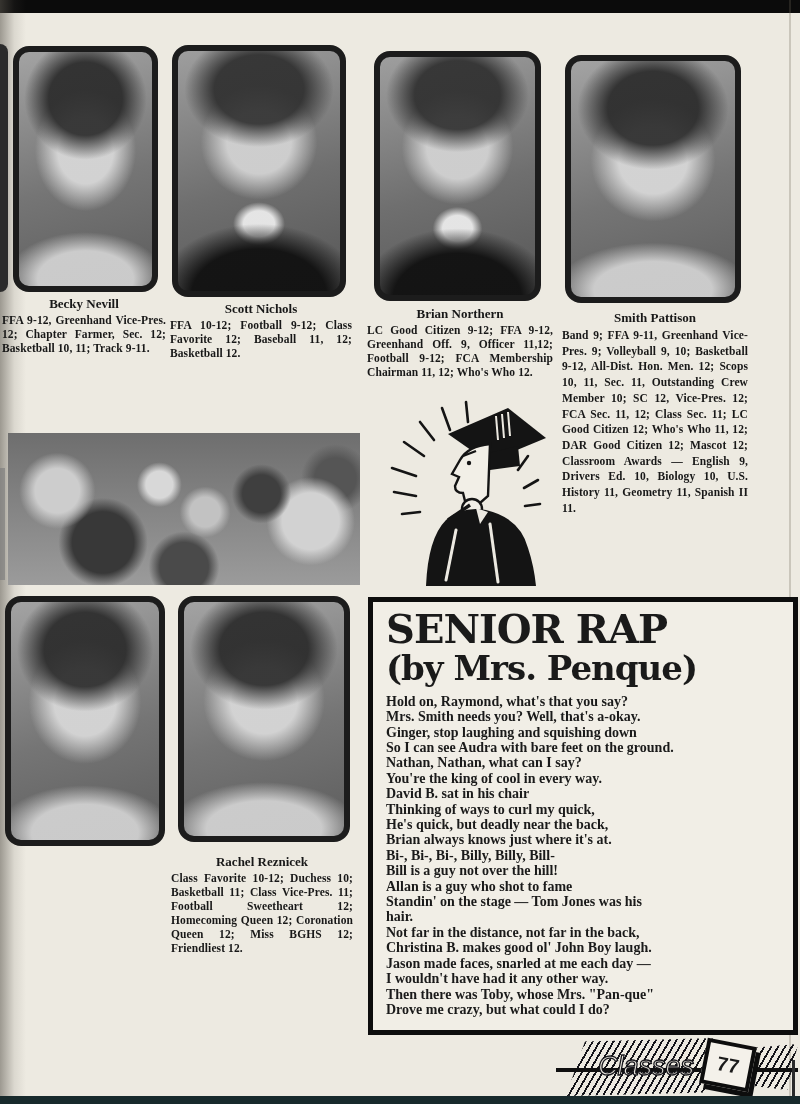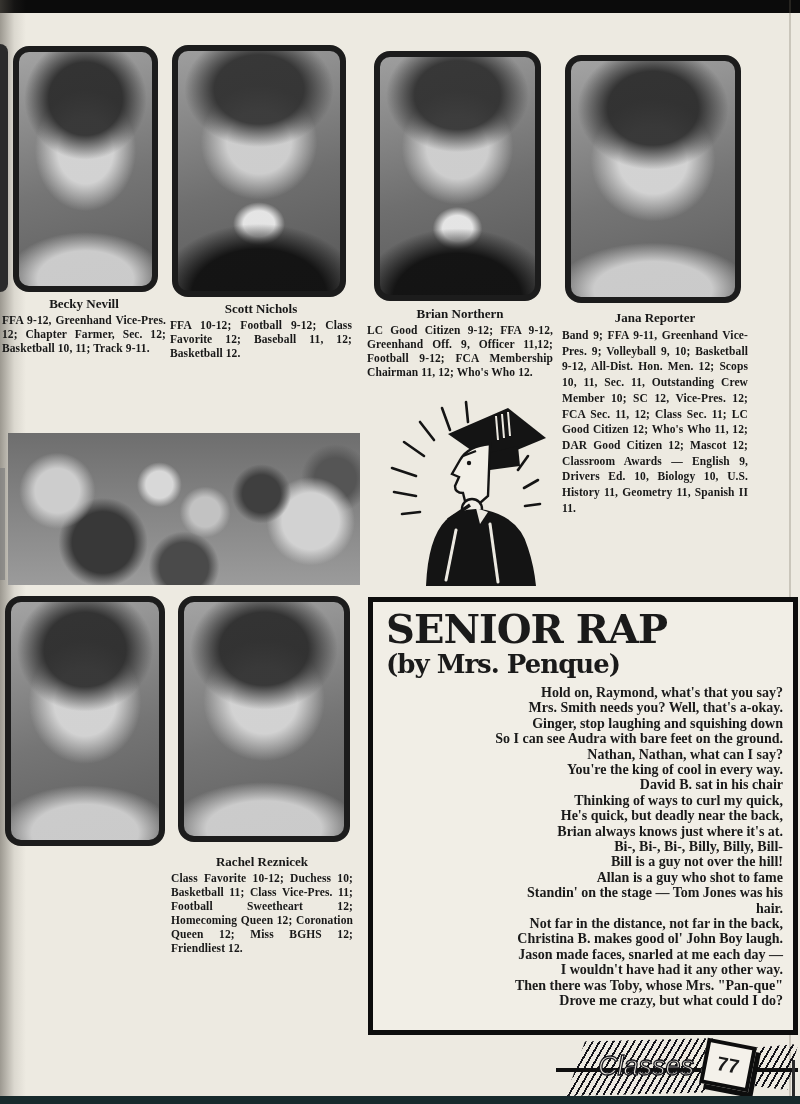--- a/index.html
+++ b/index.html
@@ -56,24 +56,24 @@
   .acts{font-weight:bold;font-size:11.5px;line-height:13.9px;text-align:justify;margin:0;
         letter-spacing:.1px;}
   .tblock{color:#181818;}
 
   .rapbox{
     left:368px;top:597px;width:430px;height:438px;box-sizing:border-box;
     border:5px solid #0d0d0d;background:#f1eee6;padding:6px 10px 0 13px;
   }
   .raptitle{font-family:"DejaVu Serif", serif;font-weight:bold;font-size:40px;
     line-height:1.06;letter-spacing:-1px;margin:0;}
-  .rapby{font-family:"DejaVu Serif", serif;font-weight:bold;font-size:26px;
+  .rapby{font-family:"DejaVu Serif", serif;font-weight:bold;font-size:34px;
     line-height:1.1;letter-spacing:-1px;margin:0 0 6px 0;}
   .poem{font-weight:bold;font-size:14px;line-height:15.4px;}
-  .poem div{white-space:nowrap;text-align:right;}
+  .poem div{white-space:nowrap;}
 
   .rule{left:556px;top:1068px;width:242px;height:4px;background:#101010;}
   .hatch{background:repeating-linear-gradient(120deg,#15151a 0 1.8px, rgba(0,0,0,0) 1.8px 6px);}
   .hatch1{left:566px;top:1038px;width:158px;height:58px;
     clip-path:polygon(12% 6%,96% 0,88% 94%,0 100%);}
   .hatch2{left:744px;top:1044px;width:54px;height:46px;
     clip-path:polygon(0 10%,100% 0,80% 100%,10% 90%);}
   .classes-svg{left:576px;top:1046px;}
   .numbox{
     left:703px;top:1042px;width:50px;height:46px;transform:rotate(11deg);
@@ -105,21 +105,21 @@
   </div>
   <div class="abs tblock" style="left:170px;top:301px;width:182px;">
     <p class="caption">Scott Nichols</p>
     <p class="acts">FFA 10-12; Football 9-12; Class Favorite 12; Baseball 11, 12; Basketball 12.</p>
   </div>
   <div class="abs tblock" style="left:367px;top:306px;width:186px;">
     <p class="caption">Brian Northern</p>
     <p class="acts">LC Good Citizen 9-12; FFA 9-12, Greenhand Off. 9, Officer 11,12; Football 9-12; FCA Membership Chairman 11, 12; Who's Who 12.</p>
   </div>
   <div class="abs tblock" style="left:562px;top:310px;width:186px;">
-    <p class="caption">Jana Reporter</p>
+    <p class="caption">Smith Pattison</p>
     <p class="acts" style="line-height:15.7px">Band 9; FFA 9-11, Greenhand Vice-Pres. 9; Volleyball 9, 10; Basketball 9-12, All-Dist. Hon. Men. 12; Scops 10, 11, Sec. 11, Outstanding Crew Member 10; SC 12, Vice-Pres. 12; FCA Sec. 11, 12; Class Sec. 11; LC Good Citizen 12; Who's Who 11, 12; DAR Good Citizen 12; Mascot 12; Classroom Awards — English 9, Drivers Ed. 10, Biology 10, U.S. History 11, Geometry 11, Spanish II 11.</p>
   </div>
 
   <div class="abs candid"></div>
 
   <svg class="abs" style="left:368px;top:396px;" width="178" height="190" viewBox="0 0 178 190">
     <g stroke="#141414" stroke-width="2.6" stroke-linecap="round">
       <line x1="26" y1="96" x2="48" y2="100"></line>
       <line x1="24" y1="72" x2="48" y2="80"></line>
       <line x1="36" y1="46" x2="56" y2="60"></line>

